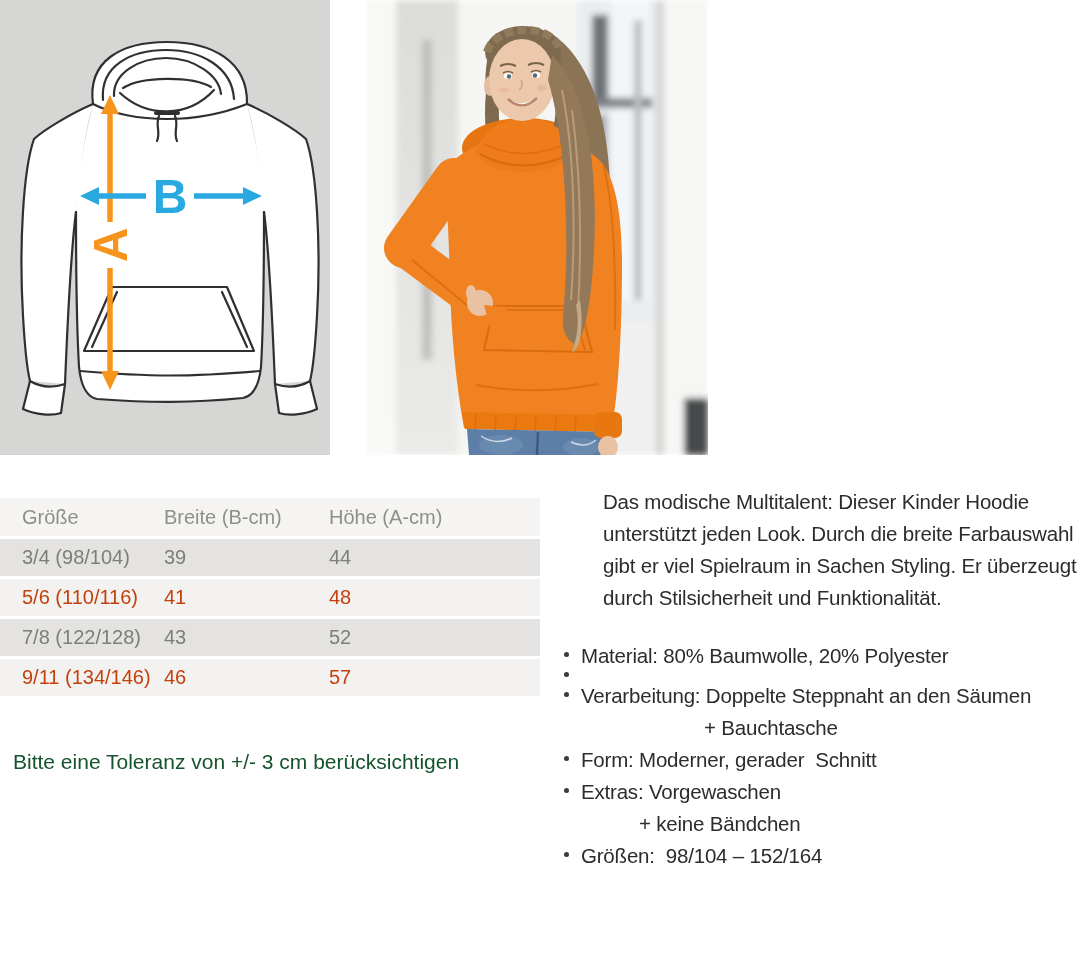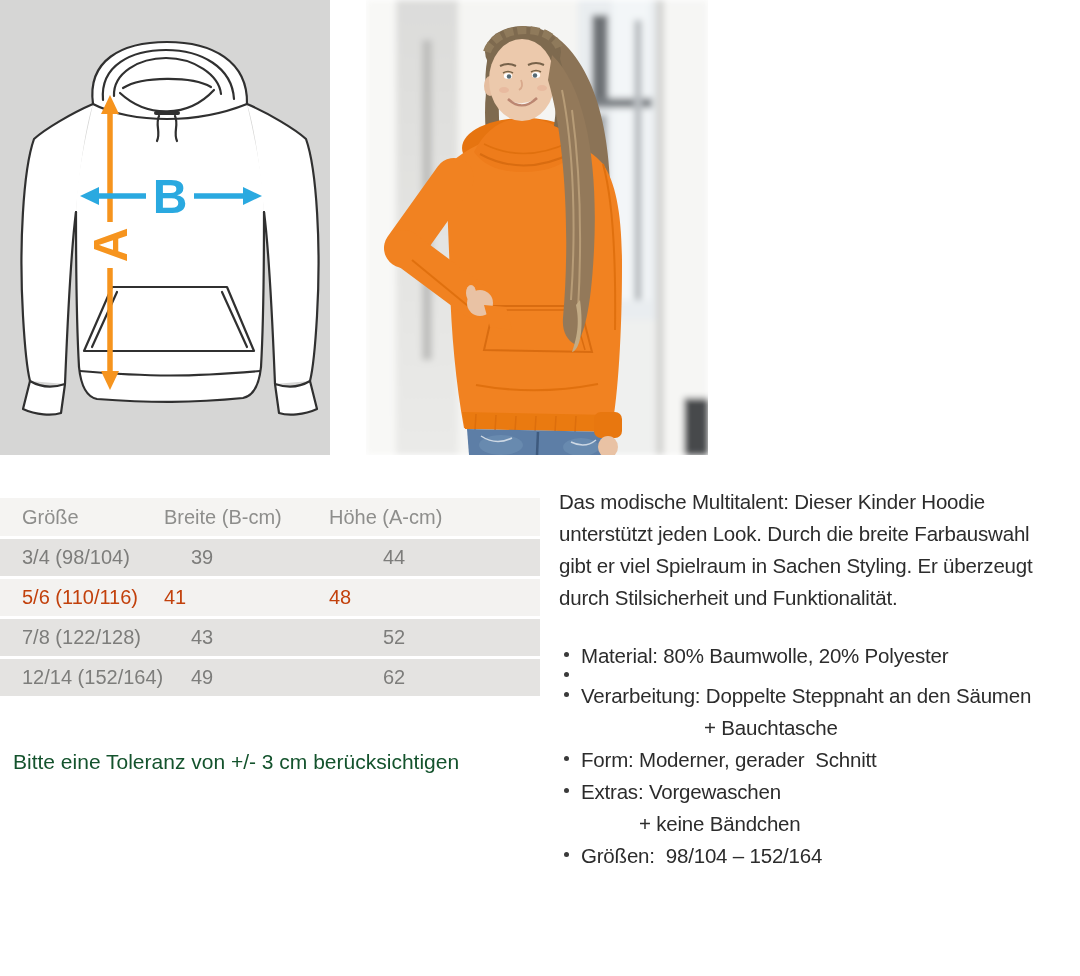--- a/index.html
+++ b/index.html
@@ -9,31 +9,31 @@
   }
   
   .diagram-panel{position:absolute;left:0;top:0;width:330px;height:455px;background:#d6d6d5;}
   .diagram-panel svg{display:block;}
   
   .photo-panel{position:absolute;left:366px;top:0;width:342px;height:455px;overflow:hidden;}
   
   .size-table{position:absolute;left:0;top:498px;width:540px;font-size:20px;}
   .trow{display:flex;align-items:center;height:37px;margin-bottom:3px;}
   .trow.header{height:38px;background:#f5f4f2;color:#8e8e8c;}
-  .trow.odd{background:#e4e3e1;color:#7d7d7b;gap:27px;}
+  .trow.odd{background:#e4e3e1;color:#7d7d7b;}
   .trow.even{background:#f3f2f0;color:#c2410c;}
   .c1{width:164px;padding-left:22px;box-sizing:border-box;}
   .c2{width:165px;}
   .c3{flex:1;}
   
   .tolerance{position:absolute;left:13px;top:750px;font-size:21px;color:#14532d;white-space:nowrap;}
   
   .description{position:absolute;left:559px;top:486px;width:521px;color:#2c2c2c;
     font-size:20.5px;line-height:32px;letter-spacing:-0.2px;}
-  .intro-line{white-space:nowrap;}
+  .intro-line{white-space:nowrap;margin-left:44px;}
   .bullet-list{margin-top:26px;}
   .bullet-line{display:flex;align-items:baseline;}
   .dot{width:5px;height:5px;border-radius:50%;background:#3a3a3a;flex:0 0 5px;
     margin:0 12px 3px 5px;align-self:center;}
   .bullet-text{white-space:pre-wrap;}
   .sub-line{white-space:pre-wrap;}
   .sub-indent{padding-left:80px;}
   .sub-center{padding-left:145px;}
 </style>
 </head>
@@ -198,24 +198,24 @@
   <div class="trow even">
     <div class="c1">5/6 (110/116)</div>
     <div class="c2">41</div>
     <div class="c3">48</div>
   </div>
   <div class="trow odd">
     <div class="c1">7/8 (122/128)</div>
     <div class="c2">43</div>
     <div class="c3">52</div>
   </div>
-  <div class="trow odd">
-    <div class="c1">12/14 (152/164)</div>
-    <div class="c2">49</div>
-    <div class="c3">62</div>
+  <div class="trow even">
+    <div class="c1">9/11 (134/146)</div>
+    <div class="c2">46</div>
+    <div class="c3">57</div>
   </div>
 </div>
 
 <div class="tolerance">Bitte eine Toleranz von +/- 3 cm berücksichtigen</div>
 
 <div class="description">
   <div class="intro-line">Das modische Multitalent: Dieser Kinder Hoodie</div>
   <div class="intro-line">unterstützt jeden Look. Durch die breite Farbauswahl</div>
   <div class="intro-line">gibt er viel Spielraum in Sachen Styling. Er überzeugt</div>
   <div class="intro-line">durch Stilsicherheit und Funktionalität.</div>

